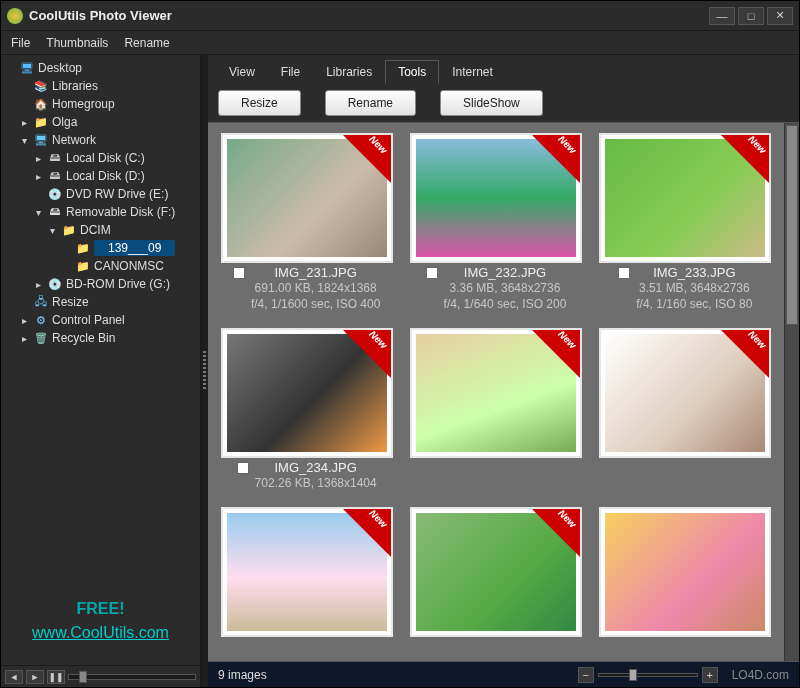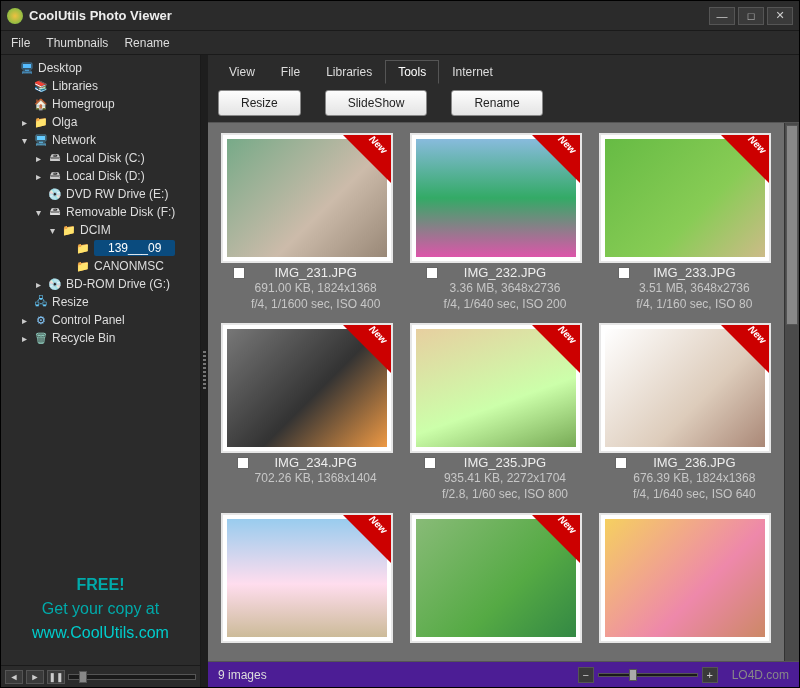--- a/index.html
+++ b/index.html
@@ -24,21 +24,21 @@
 
 .sidebar { width: 200px; background:#2b2b2b; border-right:1px solid #1a1a1a; display:flex; flex-direction:column; }
 .tree { flex:1; overflow:auto; padding:4px 0; font-size:12px; }
 .tn { display:flex; align-items:center; height:18px; padding-right:4px; white-space:nowrap; cursor:pointer; }
 .tn .tw { width:11px; text-align:center; color:#ccc; font-size:10px; }
 .tn .ic { width:16px; height:14px; margin:0 3px; display:flex; align-items:center; justify-content:center; font-size:11px; }
 .tn .lbl { color:#ddd; }
 .tn.sel .lbl { background:#0a4b7e; color:#fff; padding:1px 14px; border-radius:2px; }
 .promo { text-align:center; padding:10px 8px 20px; color:#0aa; font-size:16px; line-height:1.5; }
 .promo .f { color:#0aa; font-weight:bold; }
-.promo .l { color:#0cc; cursor:pointer; }
+.promo .l { color:#0cc; text-decoration:underline; cursor:pointer; }
 .sb-slider { height:22px; background:#2b2b2b; border-top:1px solid #1a1a1a; display:flex; align-items:center; padding:0 4px; gap:3px;}
 .sb-slider .arrow { width:18px; height:14px; background:#3a3a3a; border:1px solid #555; display:flex; align-items:center; justify-content:center; font-size:9px; color:#ccc; cursor:pointer; }
 .sb-slider .track { flex:1; height:6px; background:#1a1a1a; border:1px solid #555; position:relative; }
 .sb-slider .thumb { position:absolute; left:10px; top:-4px; width:8px; height:12px; background:#888; border:1px solid #555; }
 
 
 .splitter { width:7px; background:#1e1e1e; display:flex; align-items:center; justify-content:center; cursor:ew-resize; }
 .splitter .grip { width:3px; height:40px; background:repeating-linear-gradient(to bottom,#777,#777 2px,transparent 2px,transparent 4px); }
 
 
@@ -56,21 +56,21 @@
 
 .cell { text-align:center; color:#ddd; }
 .thumbbox { width:172px; height:130px; margin:0 auto 2px; background:#fff; border:2px solid #e6e6e6; position:relative; overflow:hidden; display:flex; align-items:center; justify-content:center; }
 .thumbimg { width:160px; height:118px; background:#ccc; }
 .newbadge { position:absolute; top:0; right:0; width:0; height:0; border-left:48px solid transparent; border-top:48px solid #c00; }
 .newbadge span { position:absolute; top:-44px; right:2px; transform:rotate(45deg); font-size:10px; font-weight:bold; color:#fff; font-style:italic; }
 .chkrow { display:flex; align-items:flex-start; justify-content:center; gap:6px; }
 .chk { width:12px; height:12px; background:#fff; border:1px solid #666; margin-top:2px; cursor:pointer; flex-shrink:0; }
 .cellname { color:#eee; font-size:13px; }
 .meta { color:#c7c7c7; font-size:12px; line-height:1.35; }
-.statusbar { height:26px; background:#4c1d95; border-top:1px solid #555; display:flex; align-items:center; padding:0 10px; color:#ddd; font-size:12px; justify-content:space-between; }
+.statusbar { height:26px; background:#0f172a; border-top:1px solid #555; display:flex; align-items:center; padding:0 10px; color:#ddd; font-size:12px; justify-content:space-between; }
 .zoom { display:flex; align-items:center; gap:4px; }
 .zoom .ztrack { width:100px; height:4px; background:#1a1a1a; border:1px solid #555; position:relative; }
 .zoom .zthumb { position:absolute; left:30px; top:-5px; width:8px; height:12px; background:#aaa; border:1px solid #555; cursor:pointer; }
 .zoom .zbtn { width:16px; height:16px; background:#3a3a3a; border:1px solid #555; color:#ccc; font-size:11px; display:flex; align-items:center; justify-content:center; cursor:pointer; }
 
 
 .ph1{background:linear-gradient(135deg,#7a8,#cba 60%,#987);}
 .ph2{background:linear-gradient(180deg,#8bd,#3a6 50%,#d5a);}
 .ph3{background:linear-gradient(135deg,#6b4,#8c5 60%,#cb8);}
 .ph4{background:linear-gradient(135deg,#777,#333 55%,#e94);}
@@ -182,21 +182,20 @@
             <span class="lbl">Control Panel</span>
           </div>
           <div class="tn" style="padding-left: 18px;">
             <span class="tw">▸</span>
             <span class="ic i-bin">🗑</span>
             <span class="lbl">Recycle Bin</span>
           </div>
         </div>
       <div class="promo">
         <div class="f">FREE!</div>
-        <div>Get your copy at</div>
         <div class="l">www.CoolUtils.com</div>
       </div>
       <div class="sb-slider">
         <div class="arrow">◄</div>
         <div class="arrow">►</div>
         <div class="arrow">❚❚</div>
         <div class="track">
             <div class="thumb"></div>
           </div>
       </div>
@@ -209,22 +208,22 @@
     <div class="rpanel">
       <div class="tabs" id="tabs">
           <div class="tab">View</div>
           <div class="tab">File</div>
           <div class="tab">Libraries</div>
           <div class="tab act">Tools</div>
           <div class="tab">Internet</div>
         </div>
       <div class="toolbar">
         <button class="tbtn">Resize</button>
+        <button class="tbtn">Rename</button>
         <button class="tbtn">SlideShow</button>
-        <button class="tbtn">Rename</button>
       </div>
 
       <div class="gridwrap">
         <div class="grid" id="grid">
             <div class="cell">
               <div class="thumbbox">
                 <div class="thumbimg ph1"></div>
                 <div class="newbadge">
                   <span>New</span>
                 </div>
@@ -285,42 +284,26 @@
                 </div>
               </div>
             </div>
             <div class="cell">
               <div class="thumbbox">
                 <div class="thumbimg ph5"></div>
                 <div class="newbadge">
                   <span>New</span>
                 </div>
               </div>
-              <div class="chkrow">
-                <div class="chk"></div>
-                <div>
-                  <div class="cellname">IMG_235.JPG</div>
-                  <div class="meta">935.41 KB, 2272x1704</div>
-                  <div class="meta">f/2.8, 1/60 sec, ISO 800</div>
-                </div>
-              </div>
             </div>
             <div class="cell">
               <div class="thumbbox">
                 <div class="thumbimg ph6"></div>
                 <div class="newbadge">
                   <span>New</span>
-                </div>
-              </div>
-              <div class="chkrow">
-                <div class="chk"></div>
-                <div>
-                  <div class="cellname">IMG_236.JPG</div>
-                  <div class="meta">676.39 KB, 1824x1368</div>
-                  <div class="meta">f/4, 1/640 sec, ISO 640</div>
                 </div>
               </div>
             </div>
             <div class="cell">
               <div class="thumbbox">
                 <div class="thumbimg ph7"></div>
                 <div class="newbadge">
                   <span>New</span>
                 </div>
               </div>

